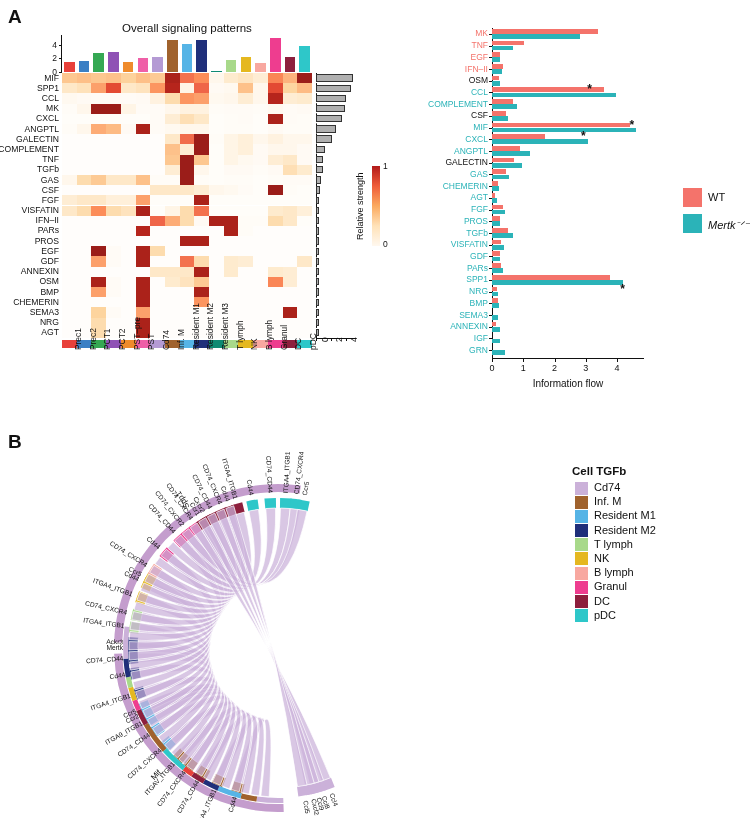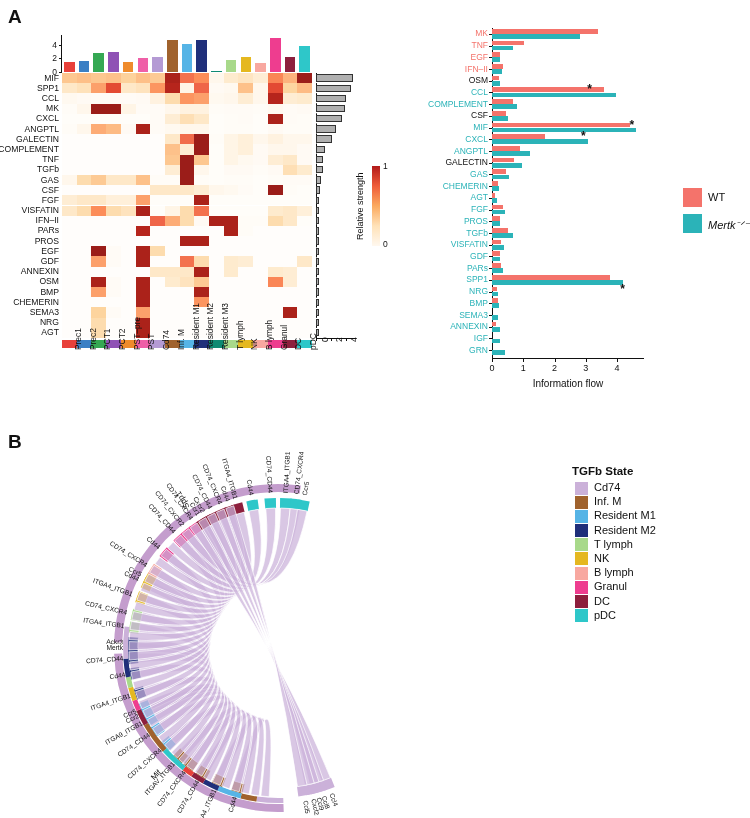--- a/index.html
+++ b/index.html
@@ -67,20 +67,21 @@
   #cstitle{font-size:11.5px;font-weight:bold;margin-bottom:4px;}
   .csrow{height:14.2px;position:relative;}
   .csrow .csw{position:absolute;left:3px;top:0.5px;width:13px;height:13px;}
   .csrow .csl{position:absolute;left:22px;top:0px;font-size:11px;line-height:13px;}
 </style>
 </head>
 <body>
 
 <div id="panelA">
   <div class="panel-letter" style="left:8px;top:6px;">A</div>
+  <div id="hm-title">Overall signaling patterns</div>
 
   <div id="topAxis">
       <div class="vline"></div>
       <div class="tick" style="top: 37px;"></div>
       <div class="tlab" style="top: 33px;">0</div>
       <div class="tick" style="top: 23.2963px;"></div>
       <div class="tlab" style="top: 19.2963px;">2</div>
       <div class="tick" style="top: 9.59259px;"></div>
       <div class="tlab" style="top: 5.59259px;">4</div>
     </div>
@@ -1054,21 +1055,21 @@
         <text x="266.91546753837423" y="62.354798283107755" font-size="6.6" font-family="&quot;Liberation Sans&quot;,sans-serif" fill="#111" text-anchor="start" dominant-baseline="middle" transform="rotate(-80,266.91546753837423,62.354798283107755)">Ccr5</text>
         <text x="293.0131222154787" y="360.6523562218158" font-size="6.6" font-family="&quot;Liberation Sans&quot;,sans-serif" fill="#111" text-anchor="start" dominant-baseline="middle" transform="rotate(70,293.0131222154787,360.6523562218158)">Ccl4</text>
         <text x="285.3176142320242" y="363.2272371742705" font-size="6.6" font-family="&quot;Liberation Sans&quot;,sans-serif" fill="#111" text-anchor="start" dominant-baseline="middle" transform="rotate(73,285.3176142320242,363.2272371742705)">Ccl8</text>
         <text x="280.1169519908907" y="364.7185030748056" font-size="6.6" font-family="&quot;Liberation Sans&quot;,sans-serif" fill="#111" text-anchor="start" dominant-baseline="middle" transform="rotate(75,280.1169519908907,364.7185030748056)">Ccl9</text>
         <text x="274.86741342329907" y="366.02736004171146" font-size="6.6" font-family="&quot;Liberation Sans&quot;,sans-serif" fill="#111" text-anchor="start" dominant-baseline="middle" transform="rotate(77,274.86741342329907,366.02736004171146)">Cxcl2</text>
         <text x="266.91546753837423" y="367.64520171689225" font-size="6.6" font-family="&quot;Liberation Sans&quot;,sans-serif" fill="#111" text-anchor="start" dominant-baseline="middle" transform="rotate(80,266.91546753837423,367.64520171689225)">Ccl5</text>
         <text x="119.96828862900028" y="343.718251484974" font-size="8" font-family="&quot;Liberation Sans&quot;,sans-serif" fill="#111" text-anchor="middle" transform="rotate(313,119.96828862900028,343.718251484974)">Mif</text>
         <text x="146.7342094949559" y="65.74353507646904" font-size="8" font-family="&quot;Liberation Sans&quot;,sans-serif" fill="#111" text-anchor="middle" transform="rotate(238,146.7342094949559,65.74353507646904)">Spp1</text>
       </svg></div>
   <div id="cslegend">
-    <div id="cstitle">TGFb State</div>
+    <div id="cstitle">Cell TGFb</div>
     <div id="csrows">
         <div class="csrow">
           <div class="csw" style="background: rgb(203, 177, 217);"></div>
           <div class="csl">Cd74</div>
         </div>
         <div class="csrow">
           <div class="csw" style="background: rgb(160, 98, 45);"></div>
           <div class="csl">Inf. M</div>
         </div>
         <div class="csrow">

